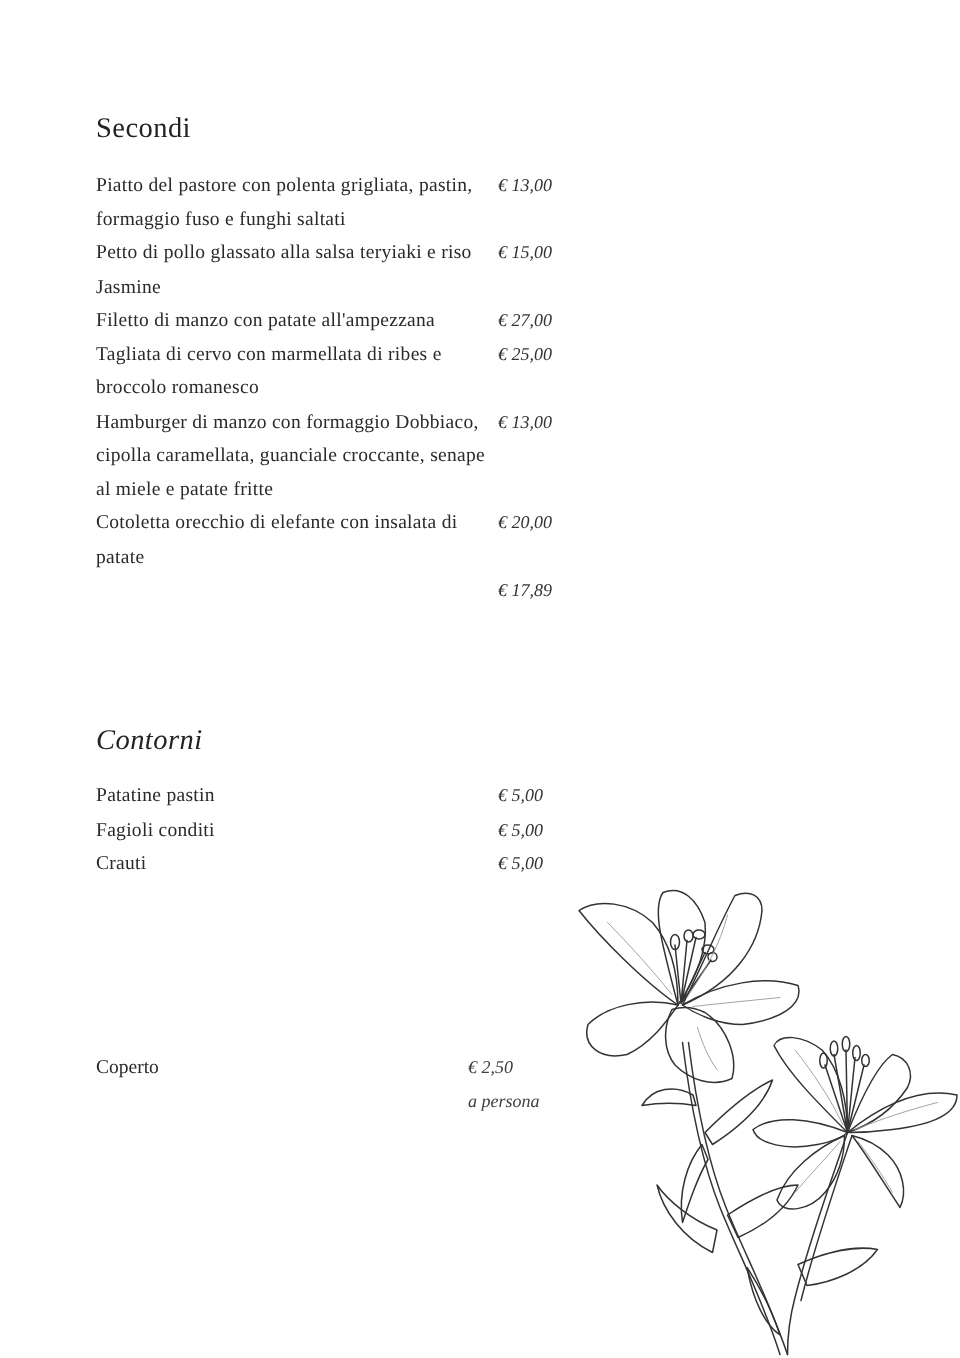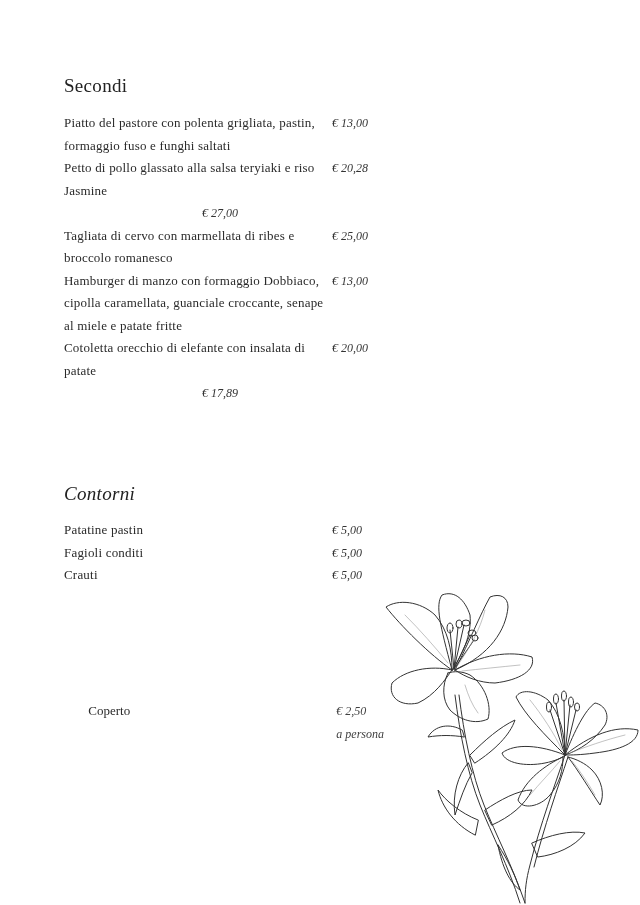--- a/index.html
+++ b/index.html
@@ -9,33 +9,33 @@
       color: #2a2a2a;
     }
     .page { position: absolute; left: 0; top: 0; width: 640px; height: 669px; }
     .section-title {
       position: absolute; left: 64px;
       font-size: 19px; font-weight: normal; color: #222;
       letter-spacing: 0.3px; margin: 0;
       font-family: "Liberation Serif", serif;
     }
     .items { position: absolute; left: 64px; width: 320px; }
-    .item { display: flex; justify-content: center; align-items: flex-start; }
+    .item { display: flex; justify-content: flex-end; align-items: flex-start; }
     .item-name {
       width: 260px; font-size: 13px; line-height: 22.5px; color: #2a2a2a;
       font-family: "Liberation Serif", serif; letter-spacing: 0.2px;
     }
     .item-price {
       width: 60px; font-size: 12px; line-height: 22.5px; color: #333;
       font-style: italic; font-family: "Liberation Serif", serif;
       text-align: left; padding-left: 8px; box-sizing: border-box;
       white-space: nowrap;
     }
     .coperto {
-      position: absolute; left: 64px; top: 700px; width: 320px; display: flex; justify-content: flex-end;
+      position: absolute; left: 64px; top: 700px; width: 320px; display: flex;
     }
     .coperto-label {
       width: 248px; font-size: 13px; line-height: 22.5px;
       font-family: "Liberation Serif", serif; color: #2a2a2a;
     }
     .coperto-price {
       font-size: 12px; line-height: 22.5px; font-style: italic;
       font-family: "Liberation Serif", serif; color: #404040;
     }
     .flower { position: absolute; left: 380px; top: 585px; width: 260px; height: 320px; }
@@ -47,23 +47,24 @@
 <div class="page">
 
   <h2 class="section-title" style="top:75px;">Secondi</h2>
   <div class="items" style="top:112px;">
     <div class="item">
       <div class="item-name">Piatto del pastore con polenta grigliata, pastin, formaggio fuso e funghi saltati</div>
       <div class="item-price">€ 13,00</div>
     </div>
     <div class="item">
       <div class="item-name">Petto di pollo glassato alla salsa teryiaki e riso Jasmine</div>
-      <div class="item-price">€ 20,28</div>
+      <div class="item-price">€ 15,00</div>
     </div>
     <div class="item">
+      <div class="item-name">Filetto di manzo con patate all'ampezzana</div>
       <div class="item-price">€ 27,00</div>
     </div>
     <div class="item">
       <div class="item-name">Tagliata di cervo con marmellata di ribes e broccolo romanesco</div>
       <div class="item-price">€ 25,00</div>
     </div>
     <div class="item">
       <div class="item-name">Hamburger di manzo con formaggio Dobbiaco, cipolla caramellata, guanciale croccante, senape al miele e patate fritte</div>
       <div class="item-price">€ 13,00</div>
     </div>

